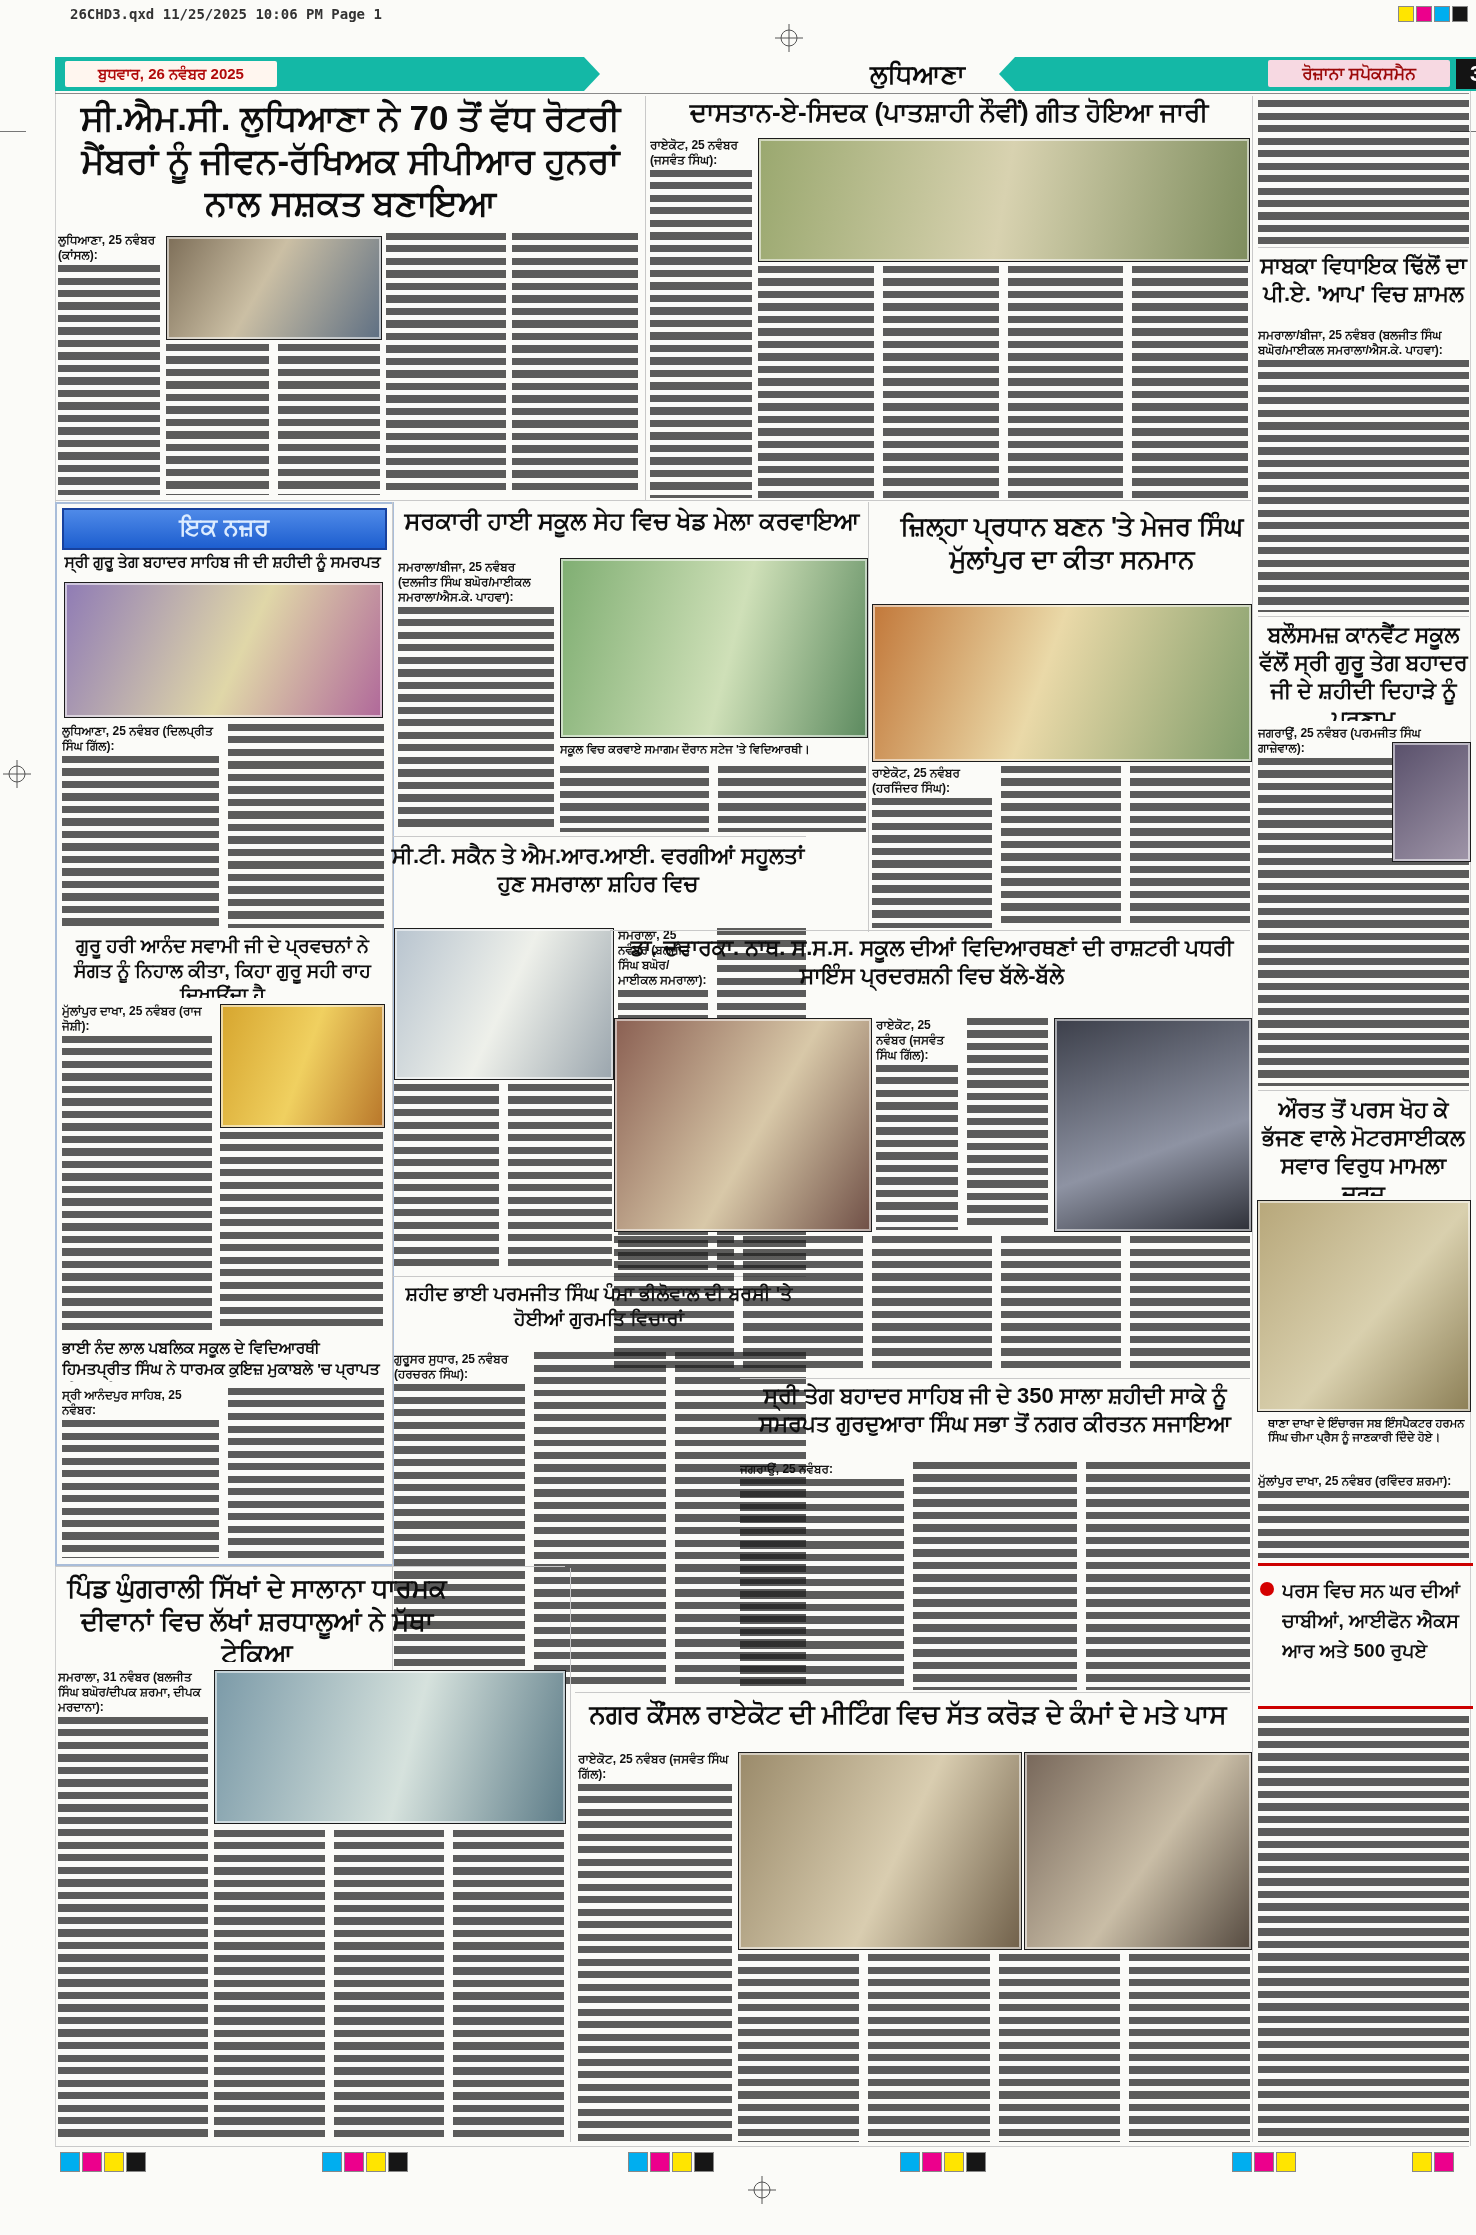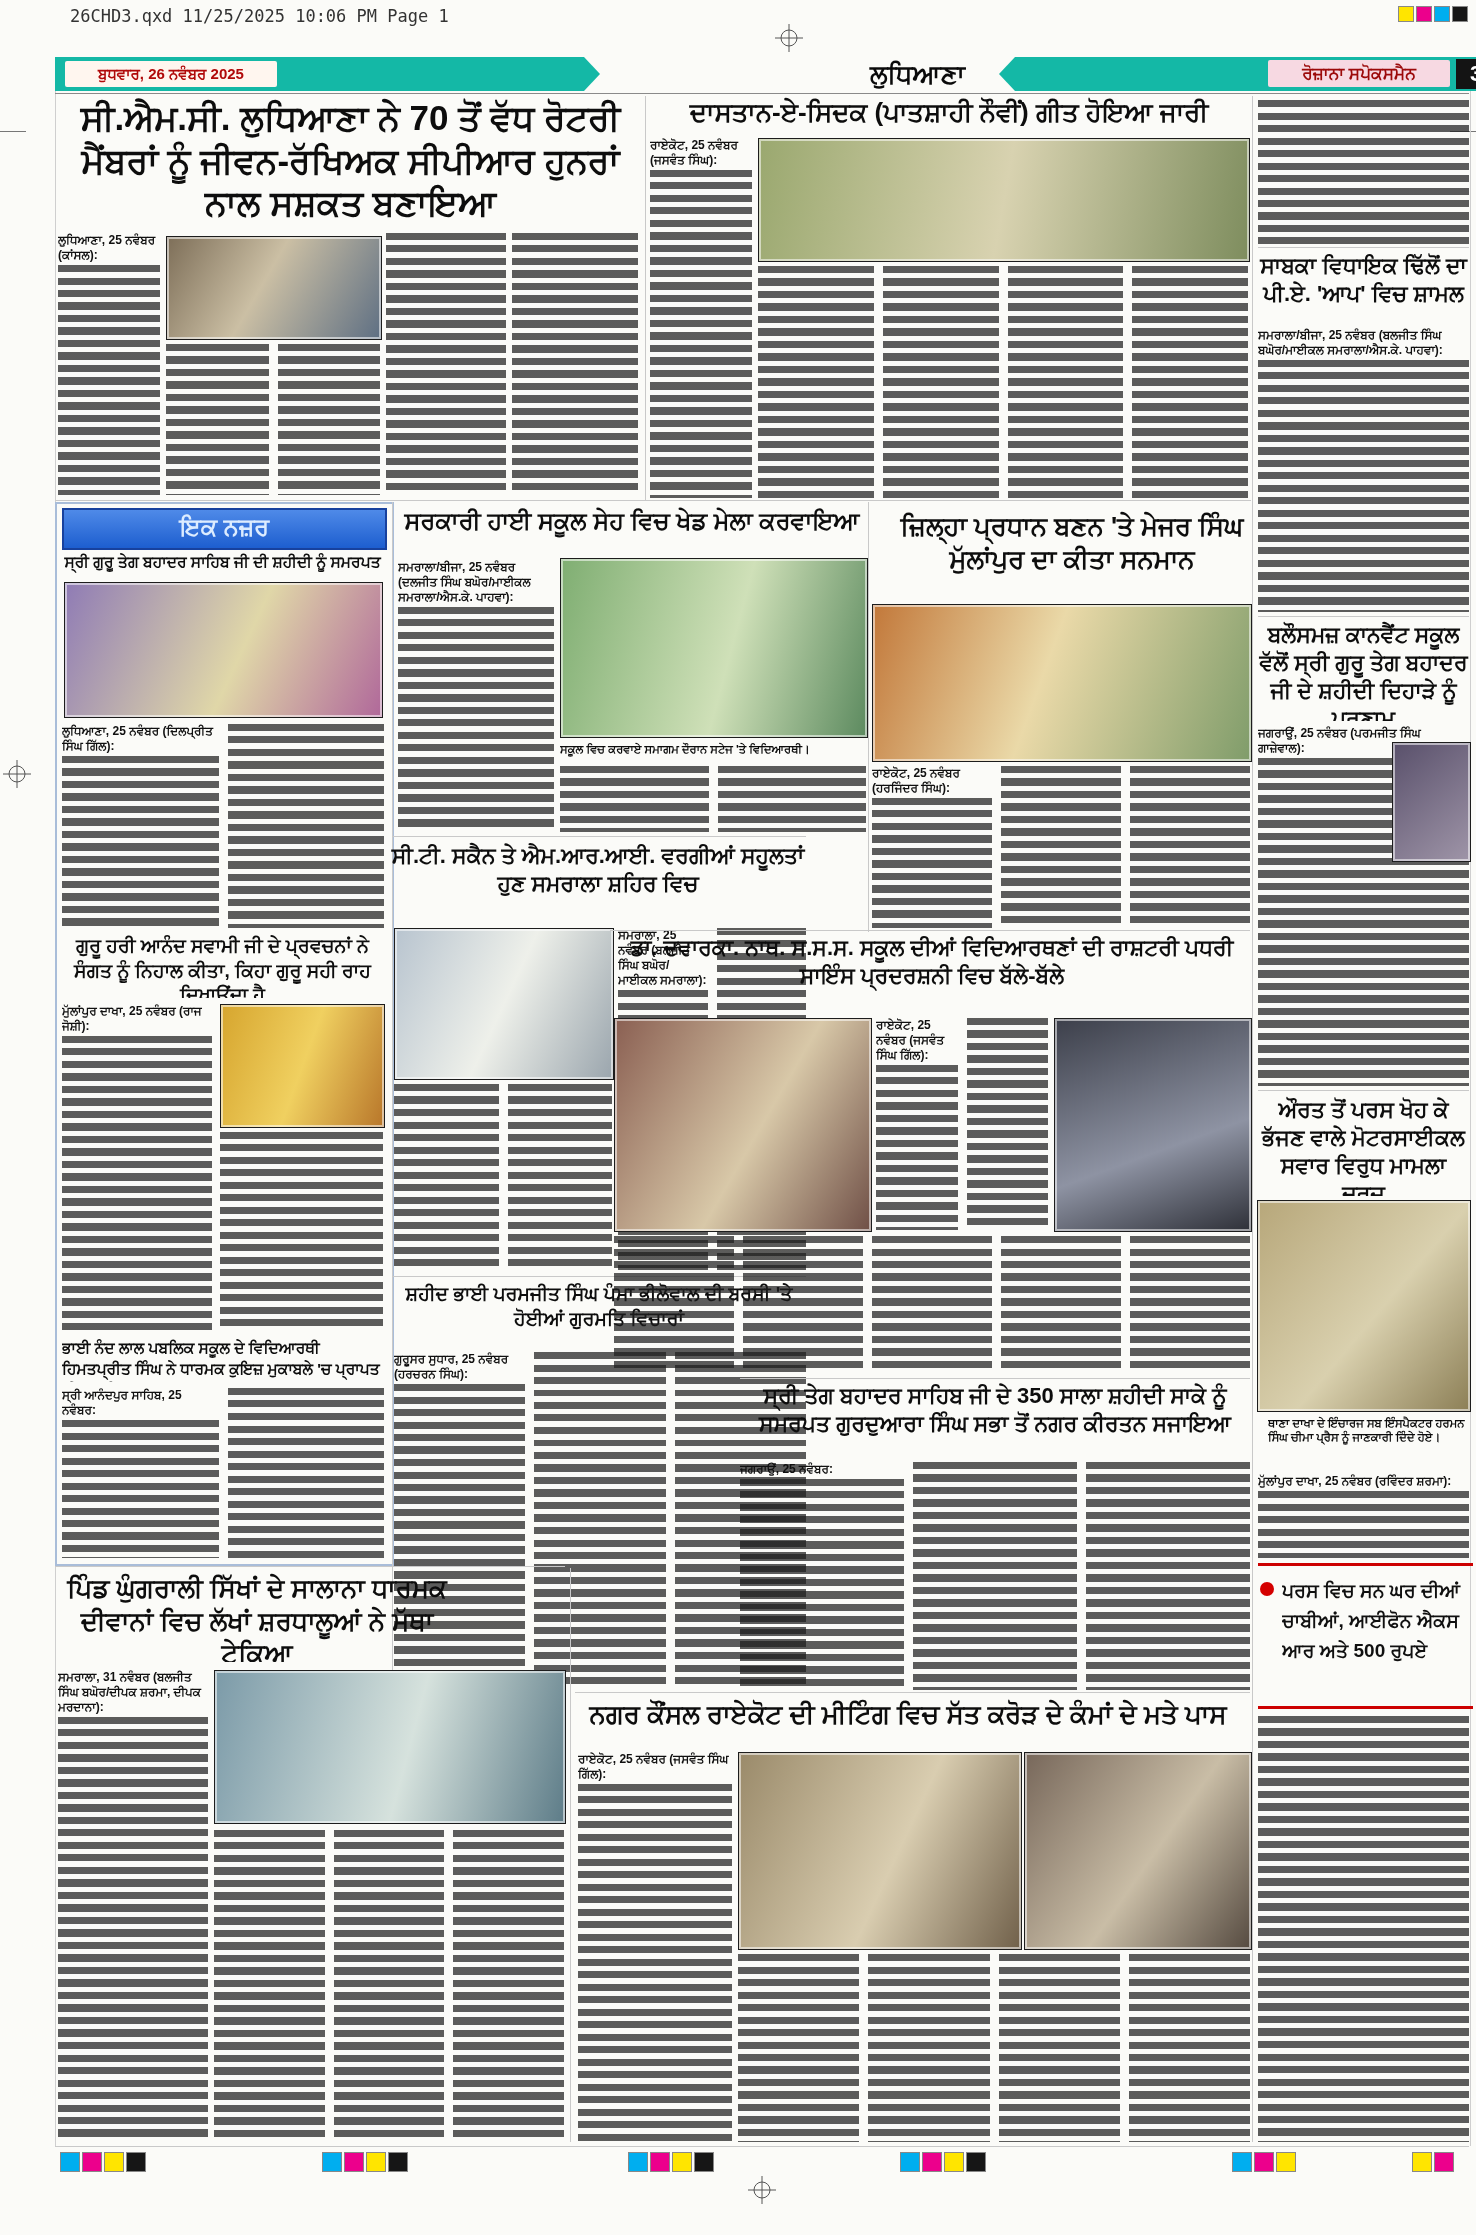--- a/index.html
+++ b/index.html
@@ -40,21 +40,21 @@
            font-weight:700;font-size:24px;line-height:34px;text-align:center;}
   .ikframe{border:2px solid #a9bdd9;}
   
   .pull{border-top:3px solid #cc0000;border-bottom:3px solid #cc0000;display:flex;gap:8px;
         align-items:flex-start;padding:10px 2px;}
   .dot{width:14px;height:14px;border-radius:50%;background:#d40000;flex:0 0 14px;margin-top:6px;}
   .pqt{font-size:19px;line-height:30px;font-weight:700;color:#101010;word-break:break-word;overflow:hidden;}
   
   .sw{position:absolute;width:18px;height:18px;border:1px solid #888;}
   .swsm{width:14px;height:14px;}
-  .printline{font-family:"DejaVu Sans Mono",monospace;font-size:17px;color:#333;}
+  .printline{font-family:"DejaVu Sans Mono",monospace;font-size:14px;color:#333;font-weight:bold;}
   .tick{background:#777;}
 </style>
 </head>
 <body>
 
 <div id="page">
 
   <div class="abs printline" style="left:70px;top:6px;">26CHD3.qxd  11/25/2025  10:06 PM  Page 1</div>
   <div class="abs" style="left:775px;top:24px;">
     <svg width="28" height="28">

